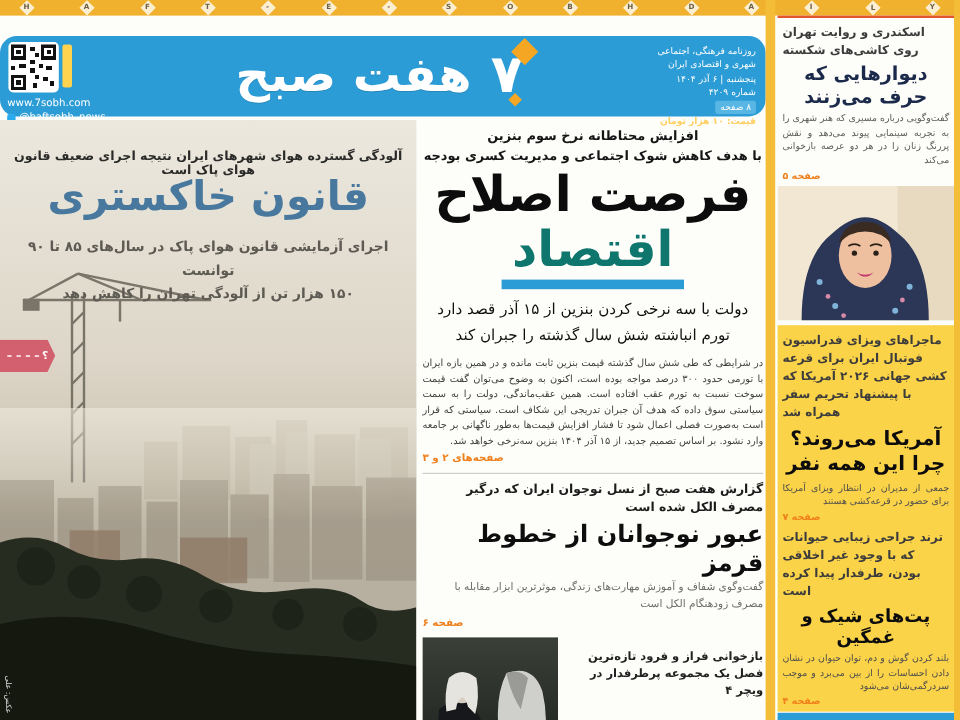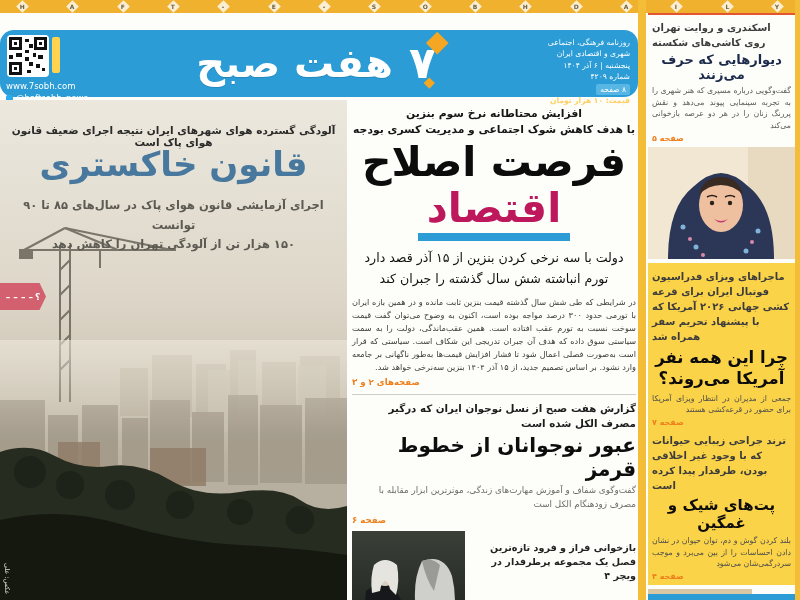--- a/index.html
+++ b/index.html
@@ -44,39 +44,39 @@
           font-weight:bold;color:#5c5a52;line-height:1.7}
   .ribbon{left:0;top:183px;width:46px;height:27px;background:#d2606e;color:#fff;
           clip-path:polygon(0 0,86% 0,100% 50%,86% 100%,0 100%);
           display:flex;align-items:center;justify-content:center;gap:2px;font-size:9px;font-weight:bold}
   .credit{left:3px;bottom:6px;writing-mode:vertical-rl;color:rgba(255,255,255,.85);font-size:6.5px;direction:rtl}
   
   .main{left:352px;top:106px;width:284px}
   .m-kicker{text-align:center;direction:rtl;font-size:10.8px;font-weight:bold;color:#151515;line-height:1.5}
   .m-h{text-align:center;direction:rtl;font-size:41px;font-weight:bold;line-height:1.12;letter-spacing:-1px}
   .m-h.black{color:#0c0c0c;margin-top:2px}
-  .m-h.red{color:#be185d}
+  .m-h.red{color:#0f766e}
   .m-bar{width:152px;height:8px;background:#2b9cd6;margin:1px auto 7px}
   .m-deck{text-align:center;direction:rtl;font-size:12.6px;font-weight:normal;color:#101010;line-height:1.65}
   .m-body{direction:rtl;text-align:justify;font-size:8.2px;color:#3e3e3e;line-height:1.6;margin-top:6px}
   .pref{color:#ee7f1b;font-size:8.6px;font-weight:bold;text-align:left;direction:rtl;margin-top:3px}
   .rule{border:0;border-top:1px solid #cfcccc;margin:7px 0 6px}
   .s-kicker{direction:rtl;text-align:right;font-size:10.3px;font-weight:bold;color:#1c1c1c;line-height:1.45}
   .s-h{direction:rtl;text-align:right;font-size:20px;font-weight:bold;color:#0d0d0d;margin-top:2px}
   .s-body{direction:rtl;text-align:right;font-size:8.8px;color:#6b6b6b;line-height:1.55;margin-top:3px}
   .storyB{position:relative;height:157px;margin-top:6px}
   .witcher{left:0;top:0;width:113px;height:157px;overflow:hidden}
   .storyB .txt{position:absolute;right:0;top:10px;width:163px}
   .storyB .k{direction:rtl;text-align:right;font-size:9.6px;font-weight:bold;color:#222;line-height:1.5}
   
   .sidebar{left:648px;top:13px;width:147px}
   .sb-redline{height:2px;background:#e2552e;margin-bottom:5px}
   .sb-pad{padding:0 4px}
   .sb-kicker{direction:rtl;text-align:left;font-size:10px;font-weight:bold;color:#3c3c3c;line-height:1.5}
-  .sb-h1{direction:rtl;text-align:center;font-size:13px;font-weight:bold;color:#1b2a4a;margin-top:2px}
+  .sb-h1{direction:rtl;text-align:center;font-size:16px;font-weight:bold;color:#1b2a4a;margin-top:2px}
   .sb-body{direction:rtl;text-align:justify;font-size:7.8px;color:#5a5a5a;line-height:1.5;margin-top:3px}
   .sb-pref{color:#ee7f1b;font-size:8px;font-weight:bold;text-align:left;direction:rtl;margin-top:2px}
   .woman{width:147px;height:112px;overflow:hidden;margin-top:4px}
   .yellow{background:#fbd348;padding:6px 4px 4px;margin-top:0}
   .yb-h{direction:rtl;text-align:center;font-size:16.5px;font-weight:bold;color:#0c0c0c;line-height:1.3;margin-top:3px}
   .yb-h2{direction:rtl;text-align:center;font-size:15px;font-weight:bold;color:#0c0c0c;margin-top:3px}
   .ysep{height:6px}
   .crime{position:relative;height:140px}
   .prisoner{left:0;top:4px;width:104px;height:136px;overflow:hidden}
   .crime .txt{position:absolute;right:0;top:4px;width:92px}
@@ -351,22 +351,22 @@
     <g fill="#d88aa8">
         <circle cx="42" cy="92" r="2"></circle>
         <circle cx="104" cy="95" r="2"></circle>
         <circle cx="55" cy="108" r="2"></circle>
       </g>
   </svg>
   <div class="yellow">
     <div>
       <div class="sb-kicker">ماجراهای ویزای فدراسیون فوتبال ایران برای قرعه کشی جهانی ۲۰۲۶ آمریکا که با پیشنهاد تحریم سفر همراه شد</div>
       <div class="yb-h">
+        <div>آمریکا می‌روند؟</div>
         <div>چرا این همه نفر</div>
-        <div>آمریکا می‌روند؟</div>
       </div>
       <div class="sb-body" style="color:#4c4c4c">جمعی از مدیران در انتظار ویزای آمریکا برای حضور در قرعه‌کشی هستند</div>
       <div class="sb-pref">صفحه ۷</div>
     </div>
     <div class="ysep"></div>
     <div>
       <div class="sb-kicker">ترند جراحی زیبایی حیوانات که با وجود غیر اخلاقی بودن، طرفدار پیدا کرده است</div>
       <div class="yb-h2">پت‌های شیک و غمگین</div>
       <div class="sb-body" style="color:#4c4c4c">بلند کردن گوش و دم، توان حیوان در نشان دادن احساسات را از بین می‌برد و موجب سردرگمی‌شان می‌شود</div>
       <div class="sb-pref">صفحه ۴</div>

